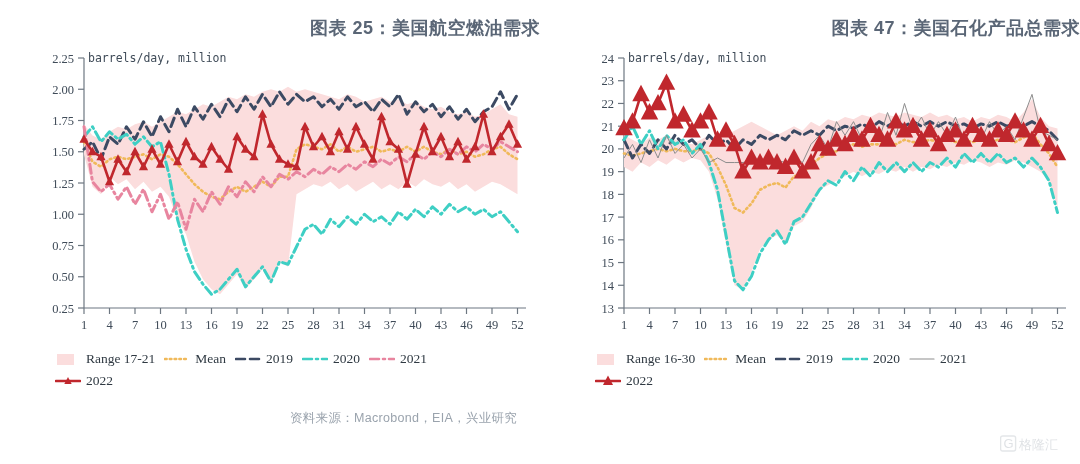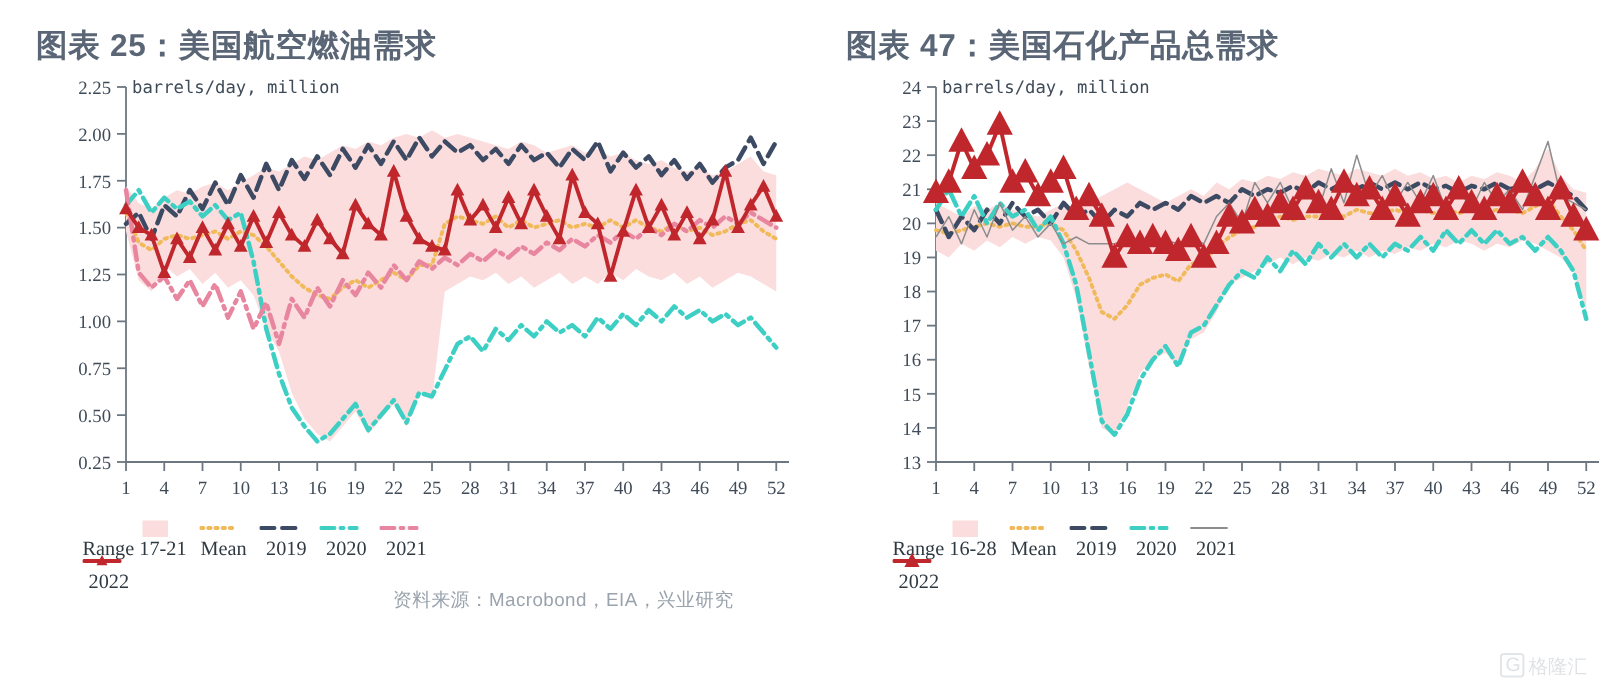--- a/index.html
+++ b/index.html
@@ -22,22 +22,22 @@
     flex-direction: row;
     position: relative;
   }
   .panel {
     width: 540px;
     height: 464px;
     position: relative;
     box-sizing: border-box;
   }
   .panel-title {
-    text-align: left;
-    font-size: 21px;
+    text-align: right;
+    font-size: 18px;
     font-weight: 700;
     color: #5a6676;
     letter-spacing: 0.5px;
     padding-top: 16px;
     height: 26px;
     font-family: "Liberation Sans", sans-serif;
     padding-left: 24px;
   }
   .chart-wrap {
     position: absolute;
@@ -70,43 +70,44 @@
   }
   .legend-row {
     display: flex;
     flex-direction: row;
     align-items: center;
     height: 22px;
     flex-wrap: nowrap;
   }
   .legend-item {
     display: flex;
-    flex-direction: column;
+    flex-direction: row;
     align-items: flex-end;
     margin-right: 9px;
     white-space: nowrap;
   }
   .legend-key {
     width: 26px;
     height: 14px;
     margin-right: 5px;
     display: inline-block;
     position: relative;
   }
   .legend-label {
     font-size: 13.5px;
     line-height: 14px;
   }
   .source {
     position: absolute;
-    top: 392px;
+    top: 410px;
     font-size: 12.5px;
     color: #9aa3ad;
     font-family: "Liberation Sans", sans-serif;
     letter-spacing: 0.3px;
+    margin-left: 28px;
   }
   .source.left { left: 262px; }
   .watermark {
     position: absolute;
     right: 8px;
     bottom: 6px;
     width: 72px;
     height: 26px;
     opacity: 0.45;
   }
@@ -413,21 +414,21 @@
           <polygon points="509,88.8636363636364 500.26,105.2036363636364 517.74,105.2036363636364" fill="#c0272d" stroke="none"></polygon>
           <polygon points="517.5,97.95454545454544 508.76,114.29454545454544 526.24,114.29454545454544" fill="#c0272d" stroke="none"></polygon>
         </svg>
     </div>
     <div class="legend" id="legend-1">
         <div class="legend-row">
           <div class="legend-item">
             <svg class="legend-key" viewBox="0 0 26 14">
               <rect x="2" y="2" width="17" height="11" fill="#fbdddd"></rect>
             </svg>
-            <span class="legend-label">Range 16-28</span>
+            <span class="legend-label">Range 16-30</span>
           </div>
           <div class="legend-item">
             <svg class="legend-key" viewBox="0 0 26 14">
               <line x1="1" y1="7" x2="25" y2="7" stroke="#f0b95a" stroke-width="2.6" stroke-linecap="round" stroke-dasharray="1.6,3.2"></line>
             </svg>
             <span class="legend-label">Mean</span>
           </div>
           <div class="legend-item">
             <svg class="legend-key" viewBox="0 0 26 14">
               <line x1="1" y1="7" x2="25" y2="7" stroke="#3c4a63" stroke-width="2.6" stroke-linecap="round" stroke-dasharray="9,5"></line>

